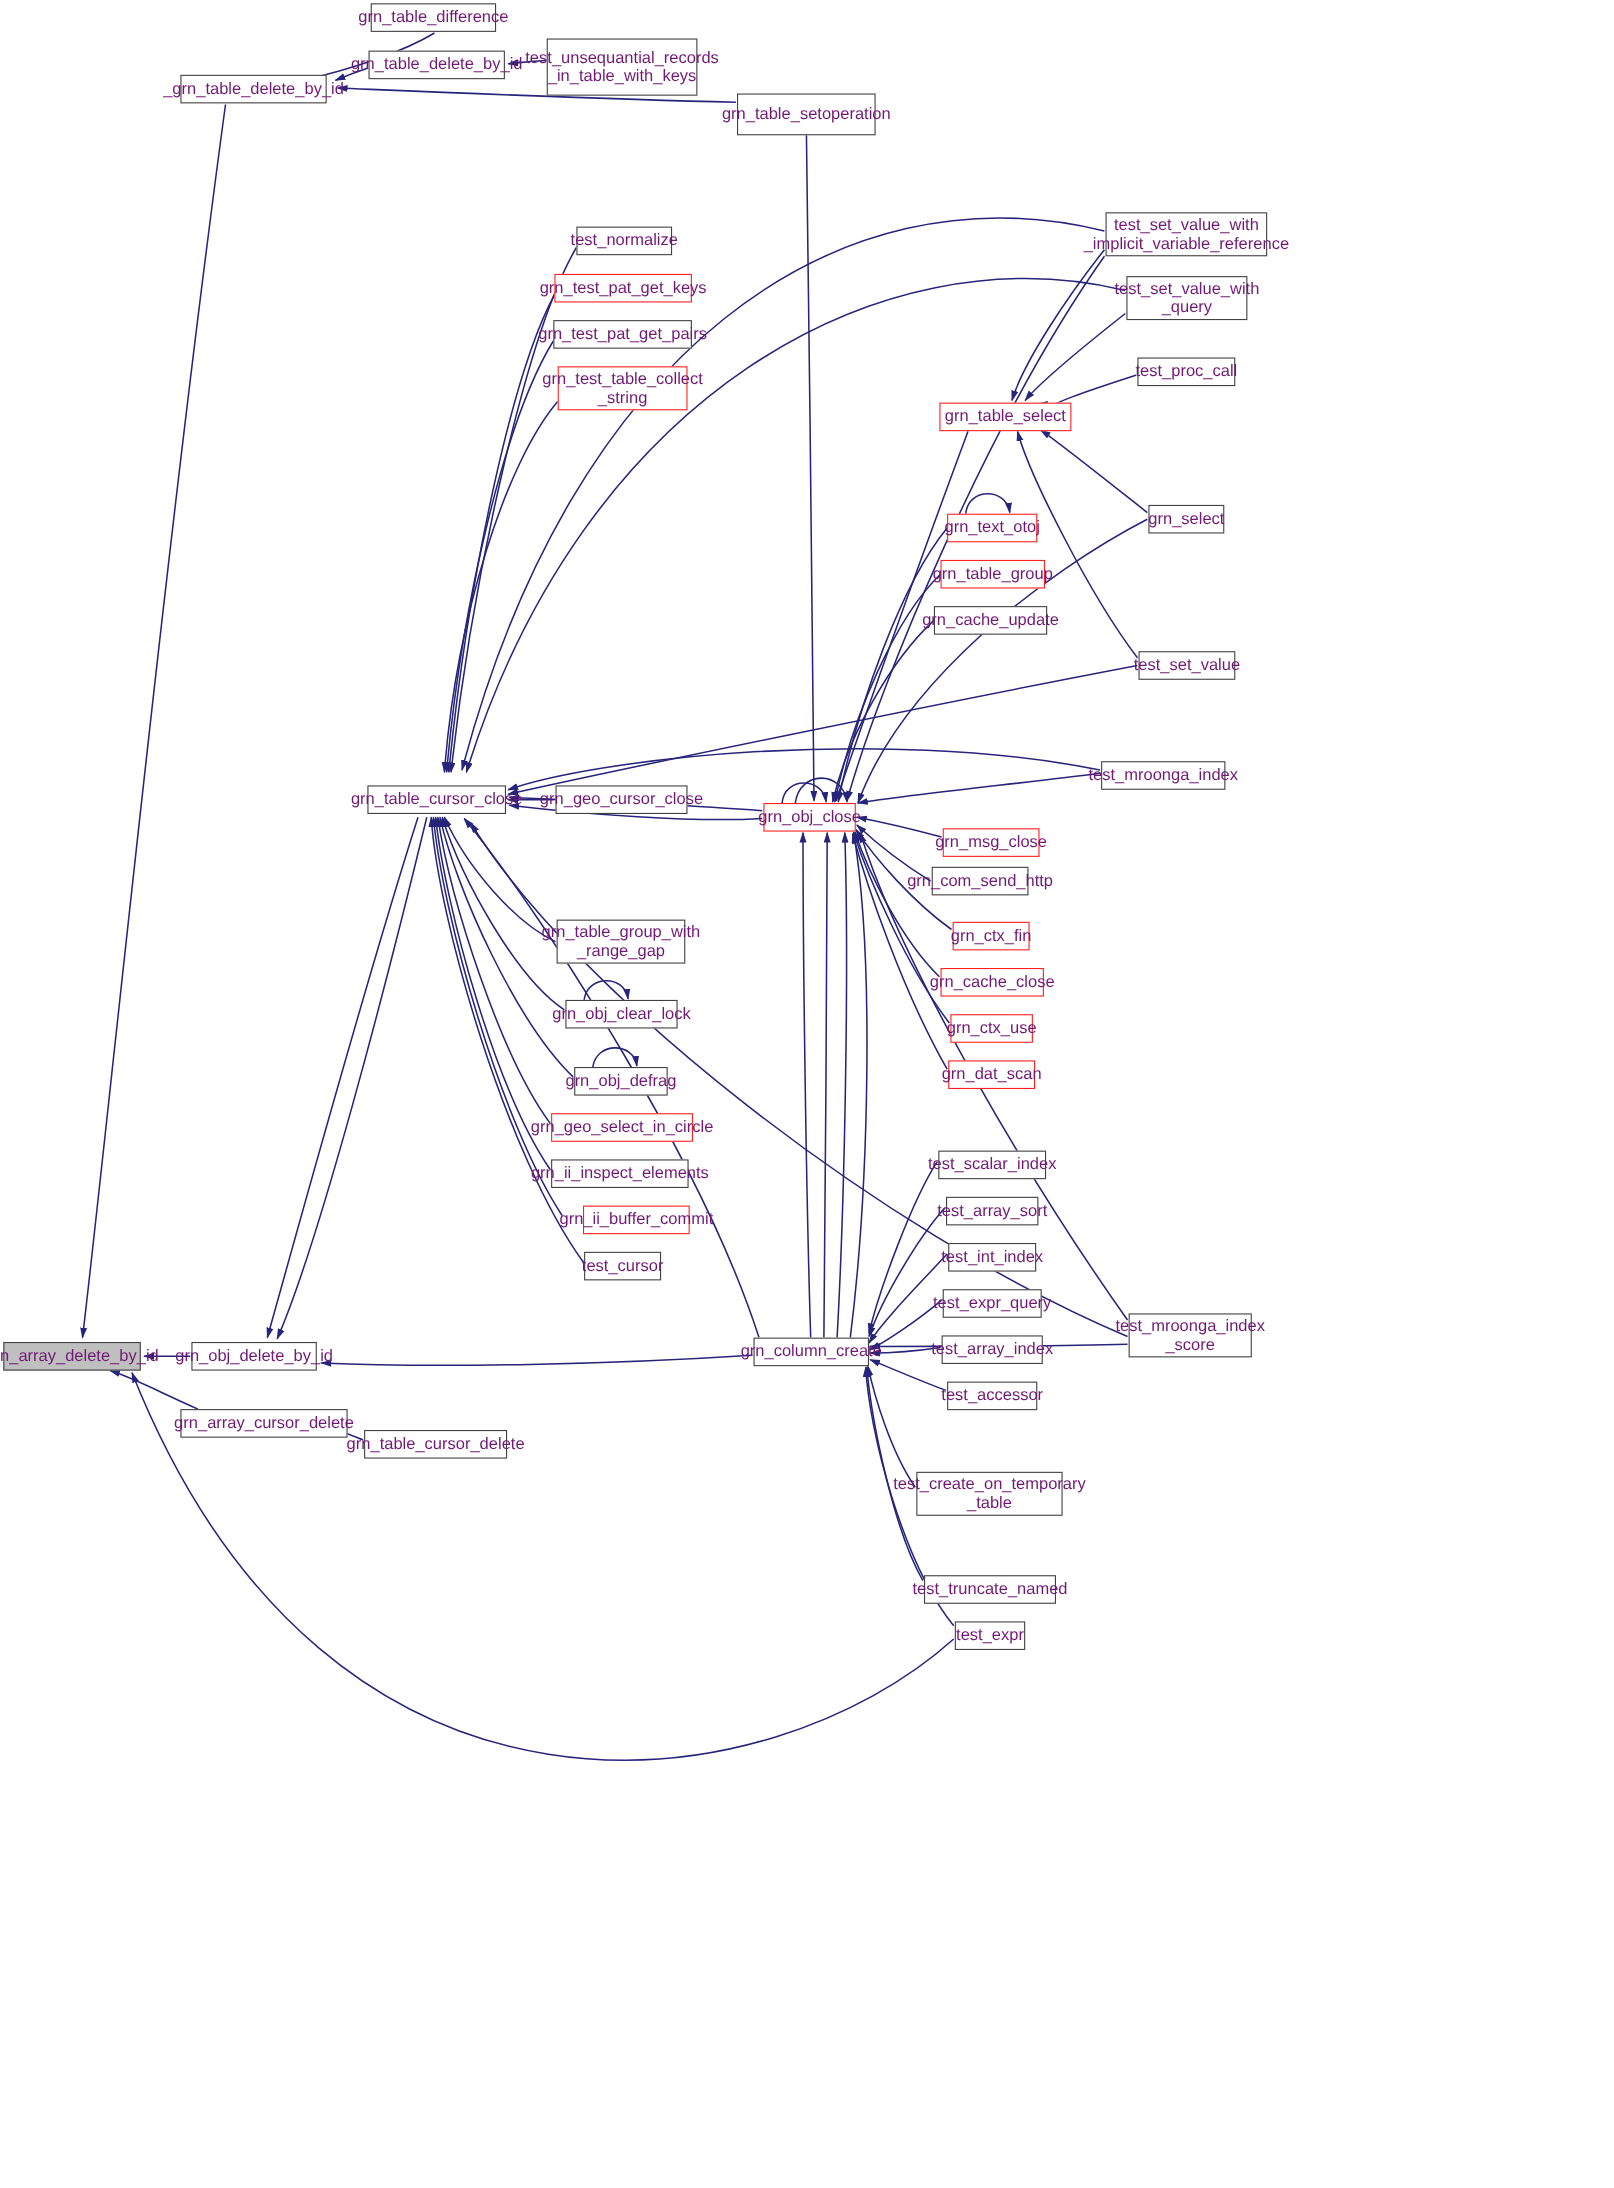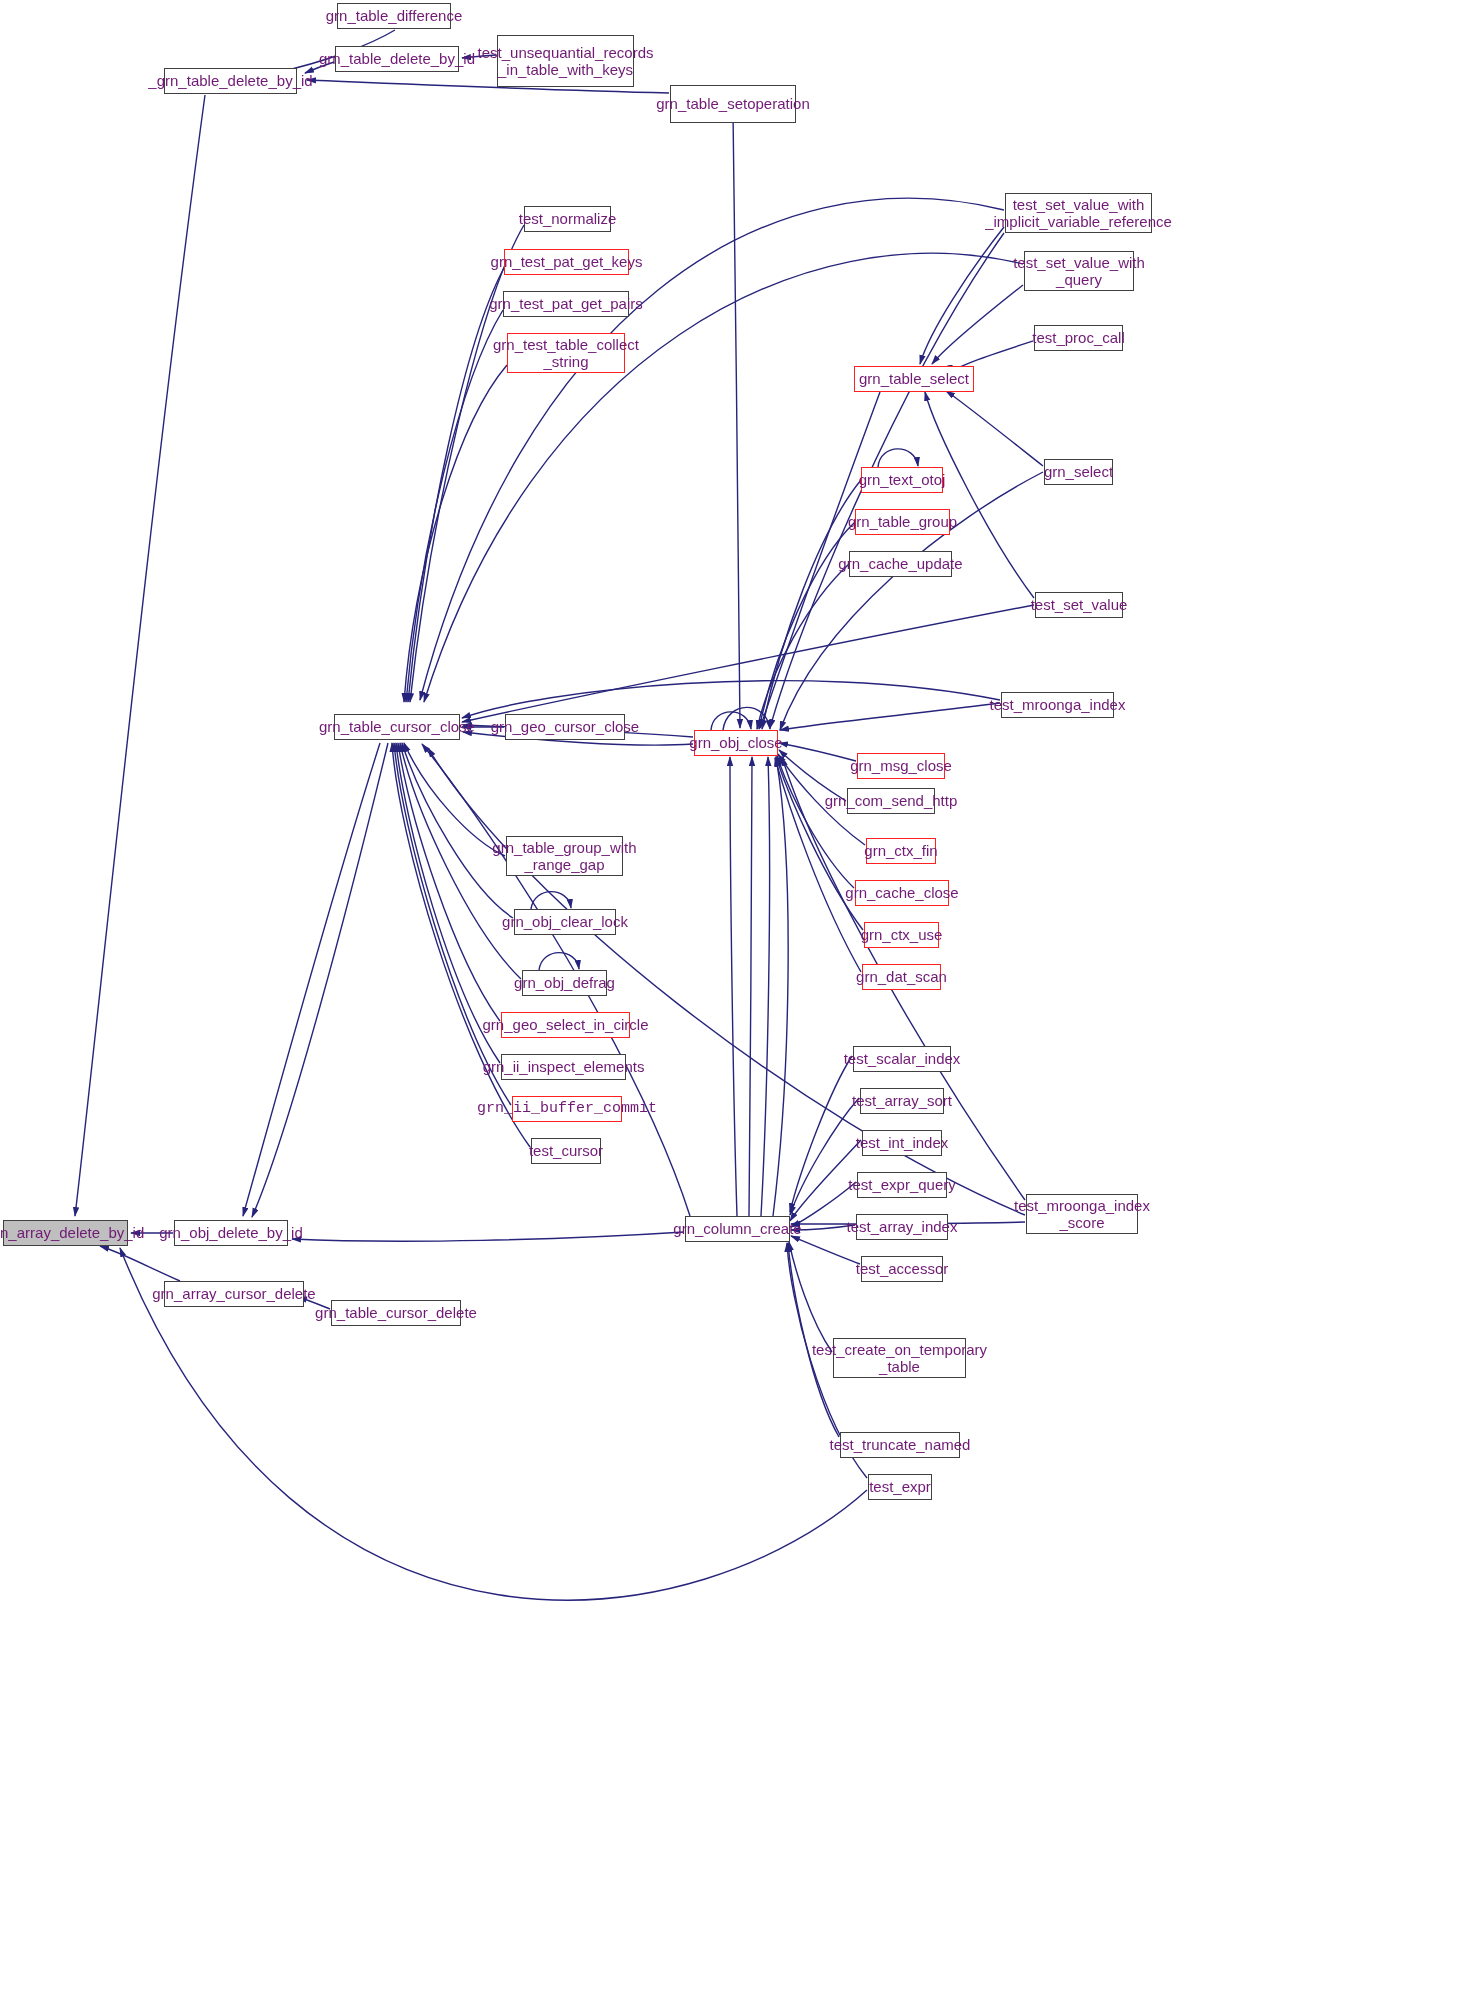--- a/index.html
+++ b/index.html
@@ -131,33 +131,33 @@
       <div class="node red" style="left: 866px; top: 838px; width: 70px; height: 26px;">grn_ctx_fin</div>
       <div class="node red" style="left: 855px; top: 880px; width: 94px; height: 26px;">grn_cache_close</div>
       <div class="node red" style="left: 864px; top: 922px; width: 75px; height: 26px;">grn_ctx_use</div>
       <div class="node red" style="left: 862px; top: 964px; width: 79px; height: 26px;">grn_dat_scan</div>
       <div class="node two" style="left: 506px; top: 836px; width: 117px; height: 40px;">grn_table_group_with
 _range_gap</div>
       <div class="node" style="left: 514px; top: 909px; width: 102px; height: 26px;">grn_obj_clear_lock</div>
       <div class="node" style="left: 522px; top: 970px; width: 85px; height: 26px;">grn_obj_defrag</div>
       <div class="node red" style="left: 501px; top: 1012px; width: 129px; height: 26px;">grn_geo_select_in_circle</div>
       <div class="node" style="left: 501px; top: 1054px; width: 125px; height: 26px;">grn_ii_inspect_elements</div>
-      <div class="node red" style="left: 512px; top: 1096px; width: 110px; height: 26px; font-family: Liberation Mono, monospace;">grn_ii_buffer_commit</div>
+      <div class="node red" style="left: 530px; top: 1096px; width: 97px; height: 26px;">grn_ii_buffer_commit</div>
       <div class="node" style="left: 531px; top: 1138px; width: 70px; height: 26px;">test_cursor</div>
       <div class="node" style="left: 853px; top: 1046px; width: 98px; height: 26px;">test_scalar_index</div>
       <div class="node" style="left: 860px; top: 1088px; width: 84px; height: 26px;">test_array_sort</div>
       <div class="node" style="left: 862px; top: 1130px; width: 80px; height: 26px;">test_int_index</div>
       <div class="node" style="left: 857px; top: 1172px; width: 90px; height: 26px;">test_expr_query</div>
       <div class="node" style="left: 856px; top: 1214px; width: 92px; height: 26px;">test_array_index</div>
       <div class="node" style="left: 861px; top: 1256px; width: 82px; height: 26px;">test_accessor</div>
       <div class="node two" style="left: 1026px; top: 1194px; width: 112px; height: 40px;">test_mroonga_index
 _score</div>
       <div class="node" style="left: 685px; top: 1216px; width: 105px; height: 26px;">grn_column_create</div>
       <div class="node root" style="left: 3px; top: 1220px; width: 125px; height: 26px;">grn_array_delete_by_id</div>
       <div class="node" style="left: 174px; top: 1220px; width: 114px; height: 26px;">grn_obj_delete_by_id</div>
-      <div class="node" style="left: 164px; top: 1281px; width: 140px; height: 26px;">grn_array_cursor_delete</div>
+      <div class="node" style="left: 164px; top: 1281px; width: 152px; height: 26px;">grn_array_cursor_delete</div>
       <div class="node" style="left: 331px; top: 1300px; width: 130px; height: 26px;">grn_table_cursor_delete</div>
       <div class="node two" style="left: 833px; top: 1338px; width: 133px; height: 40px;">test_create_on_temporary
 _table</div>
       <div class="node" style="left: 840px; top: 1432px; width: 120px; height: 26px;">test_truncate_named</div>
       <div class="node" style="left: 868px; top: 1474px; width: 64px; height: 26px;">test_expr</div>
     </div>
 </div>
 
 </body></html>

